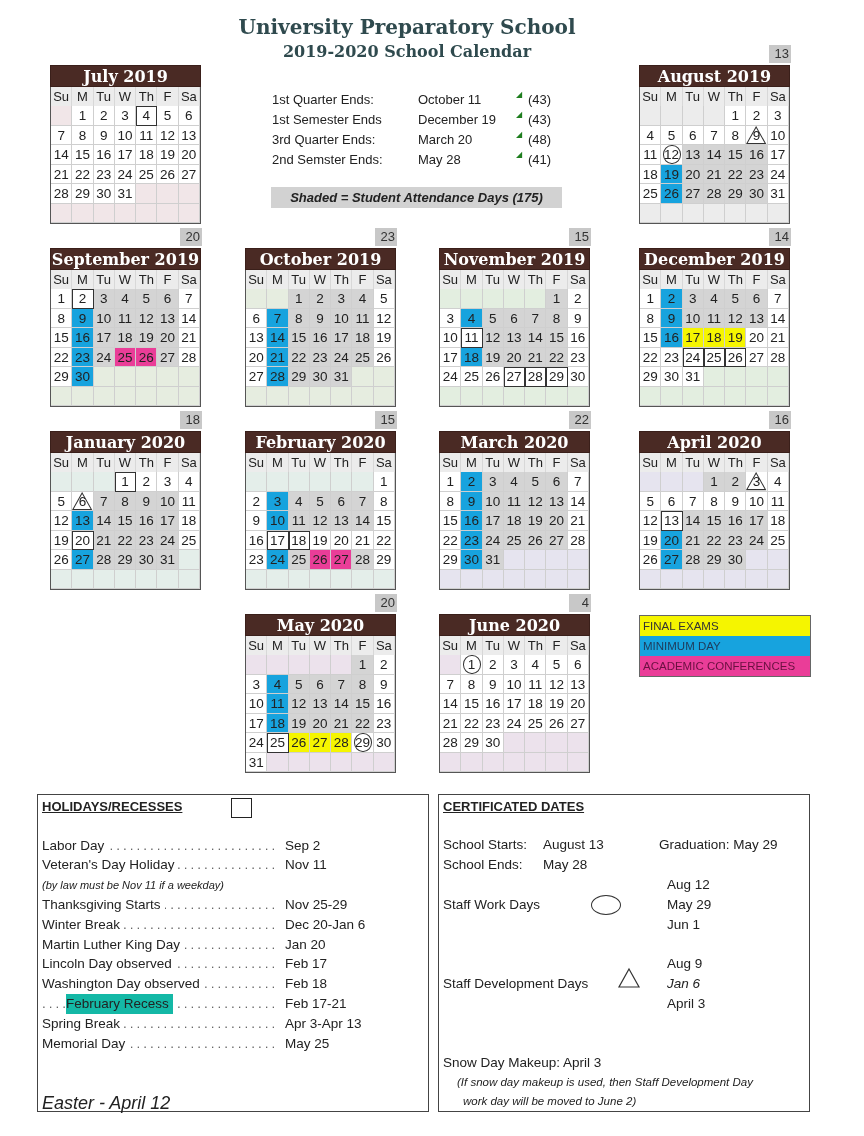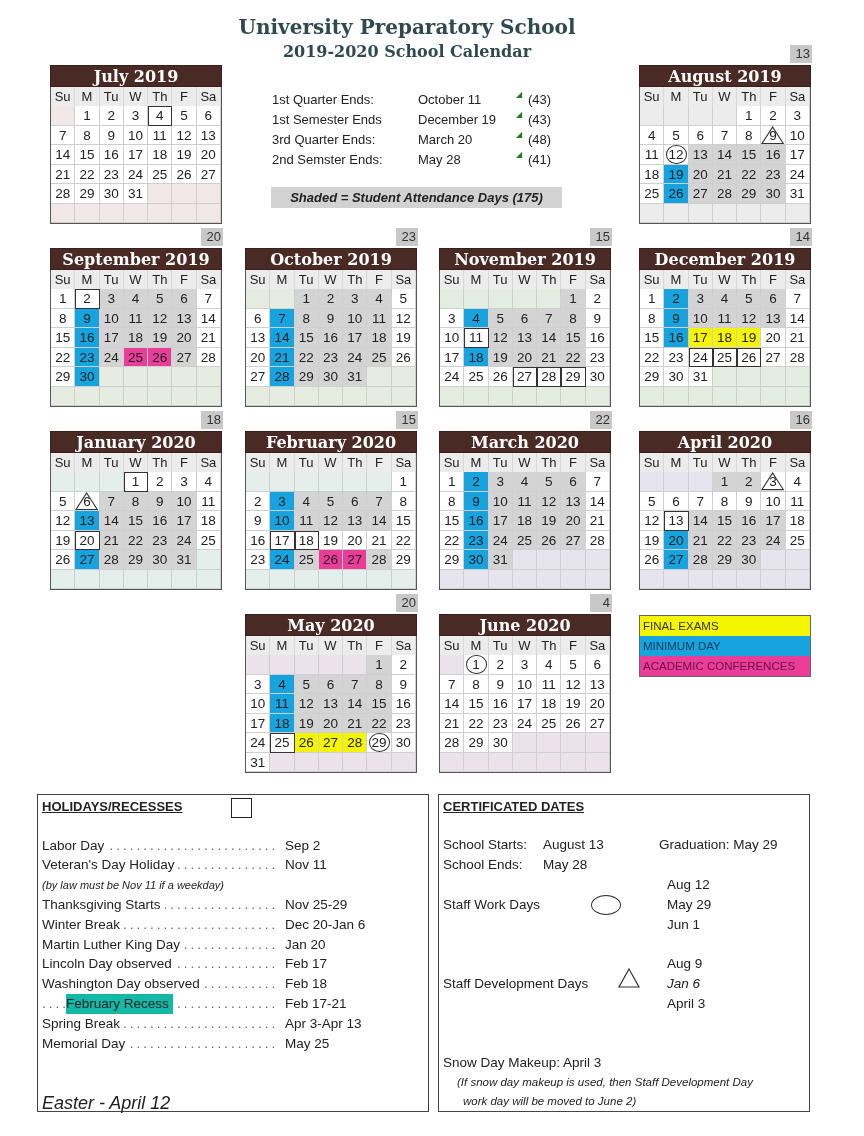--- a/index.html
+++ b/index.html
@@ -1,21 +1,21 @@
 <!DOCTYPE html>
 <html><head>
 <meta charset="utf-8">
 <style>
   * { box-sizing: border-box; margin: 0; padding: 0; }
   body { width: 864px; height: 1136px; background: #ffffff; position: relative; font-family: "Liberation Sans", sans-serif; color: #222; overflow: hidden; }
   .title { position: absolute; left: 0; width: 864px; text-align: center; font-family: "DejaVu Serif", serif; font-weight: bold; color: #2f4a4e; }
   .title.t1 { top: 15px; font-size: 20px; left: -25px; }
   .title.t2 { top: 42px; font-size: 16px; left: -25px; }
 
-  .month { position: absolute; width: 172px; }
+  .month { position: absolute; width: 151px; }
   .count { position: absolute; top: -20px; right: -1px; width: 22px; height: 18px; background: #c8c8c8; font-size: 13px; text-align: right; padding-right: 2px; line-height: 18px; color: #333; }
   .mhead { height: 22px; background: #4a2a24; color: #fff; font-family: "DejaVu Serif", serif; font-weight: bold; font-size: 16px; text-align: center; line-height: 22px; border: 1px solid #3a1f1a; }
   .grid { display: grid; grid-template-columns: repeat(7, 1fr); border: 1px solid #555; border-top: none; }
   .dow { height: 19px; font-size: 13px; text-align: center; line-height: 19px; background: #ececec; border-right: 1px solid #d8d8d8; }
   .cell { height: 19.5px; font-size: 13.5px; text-align: center; line-height: 19.5px; border-right: 1px solid #cfcfcf; border-bottom: 1px solid #cfcfcf; position: relative; color: #222; }
   .cell.w { background: #ffffff; }
   .cell.g { background: #d4d4d4; }
   .cell.b { background: #17a3de; }
   .cell.p { background: #ea3d98; }
   .cell.y { background: #f5f500; }

